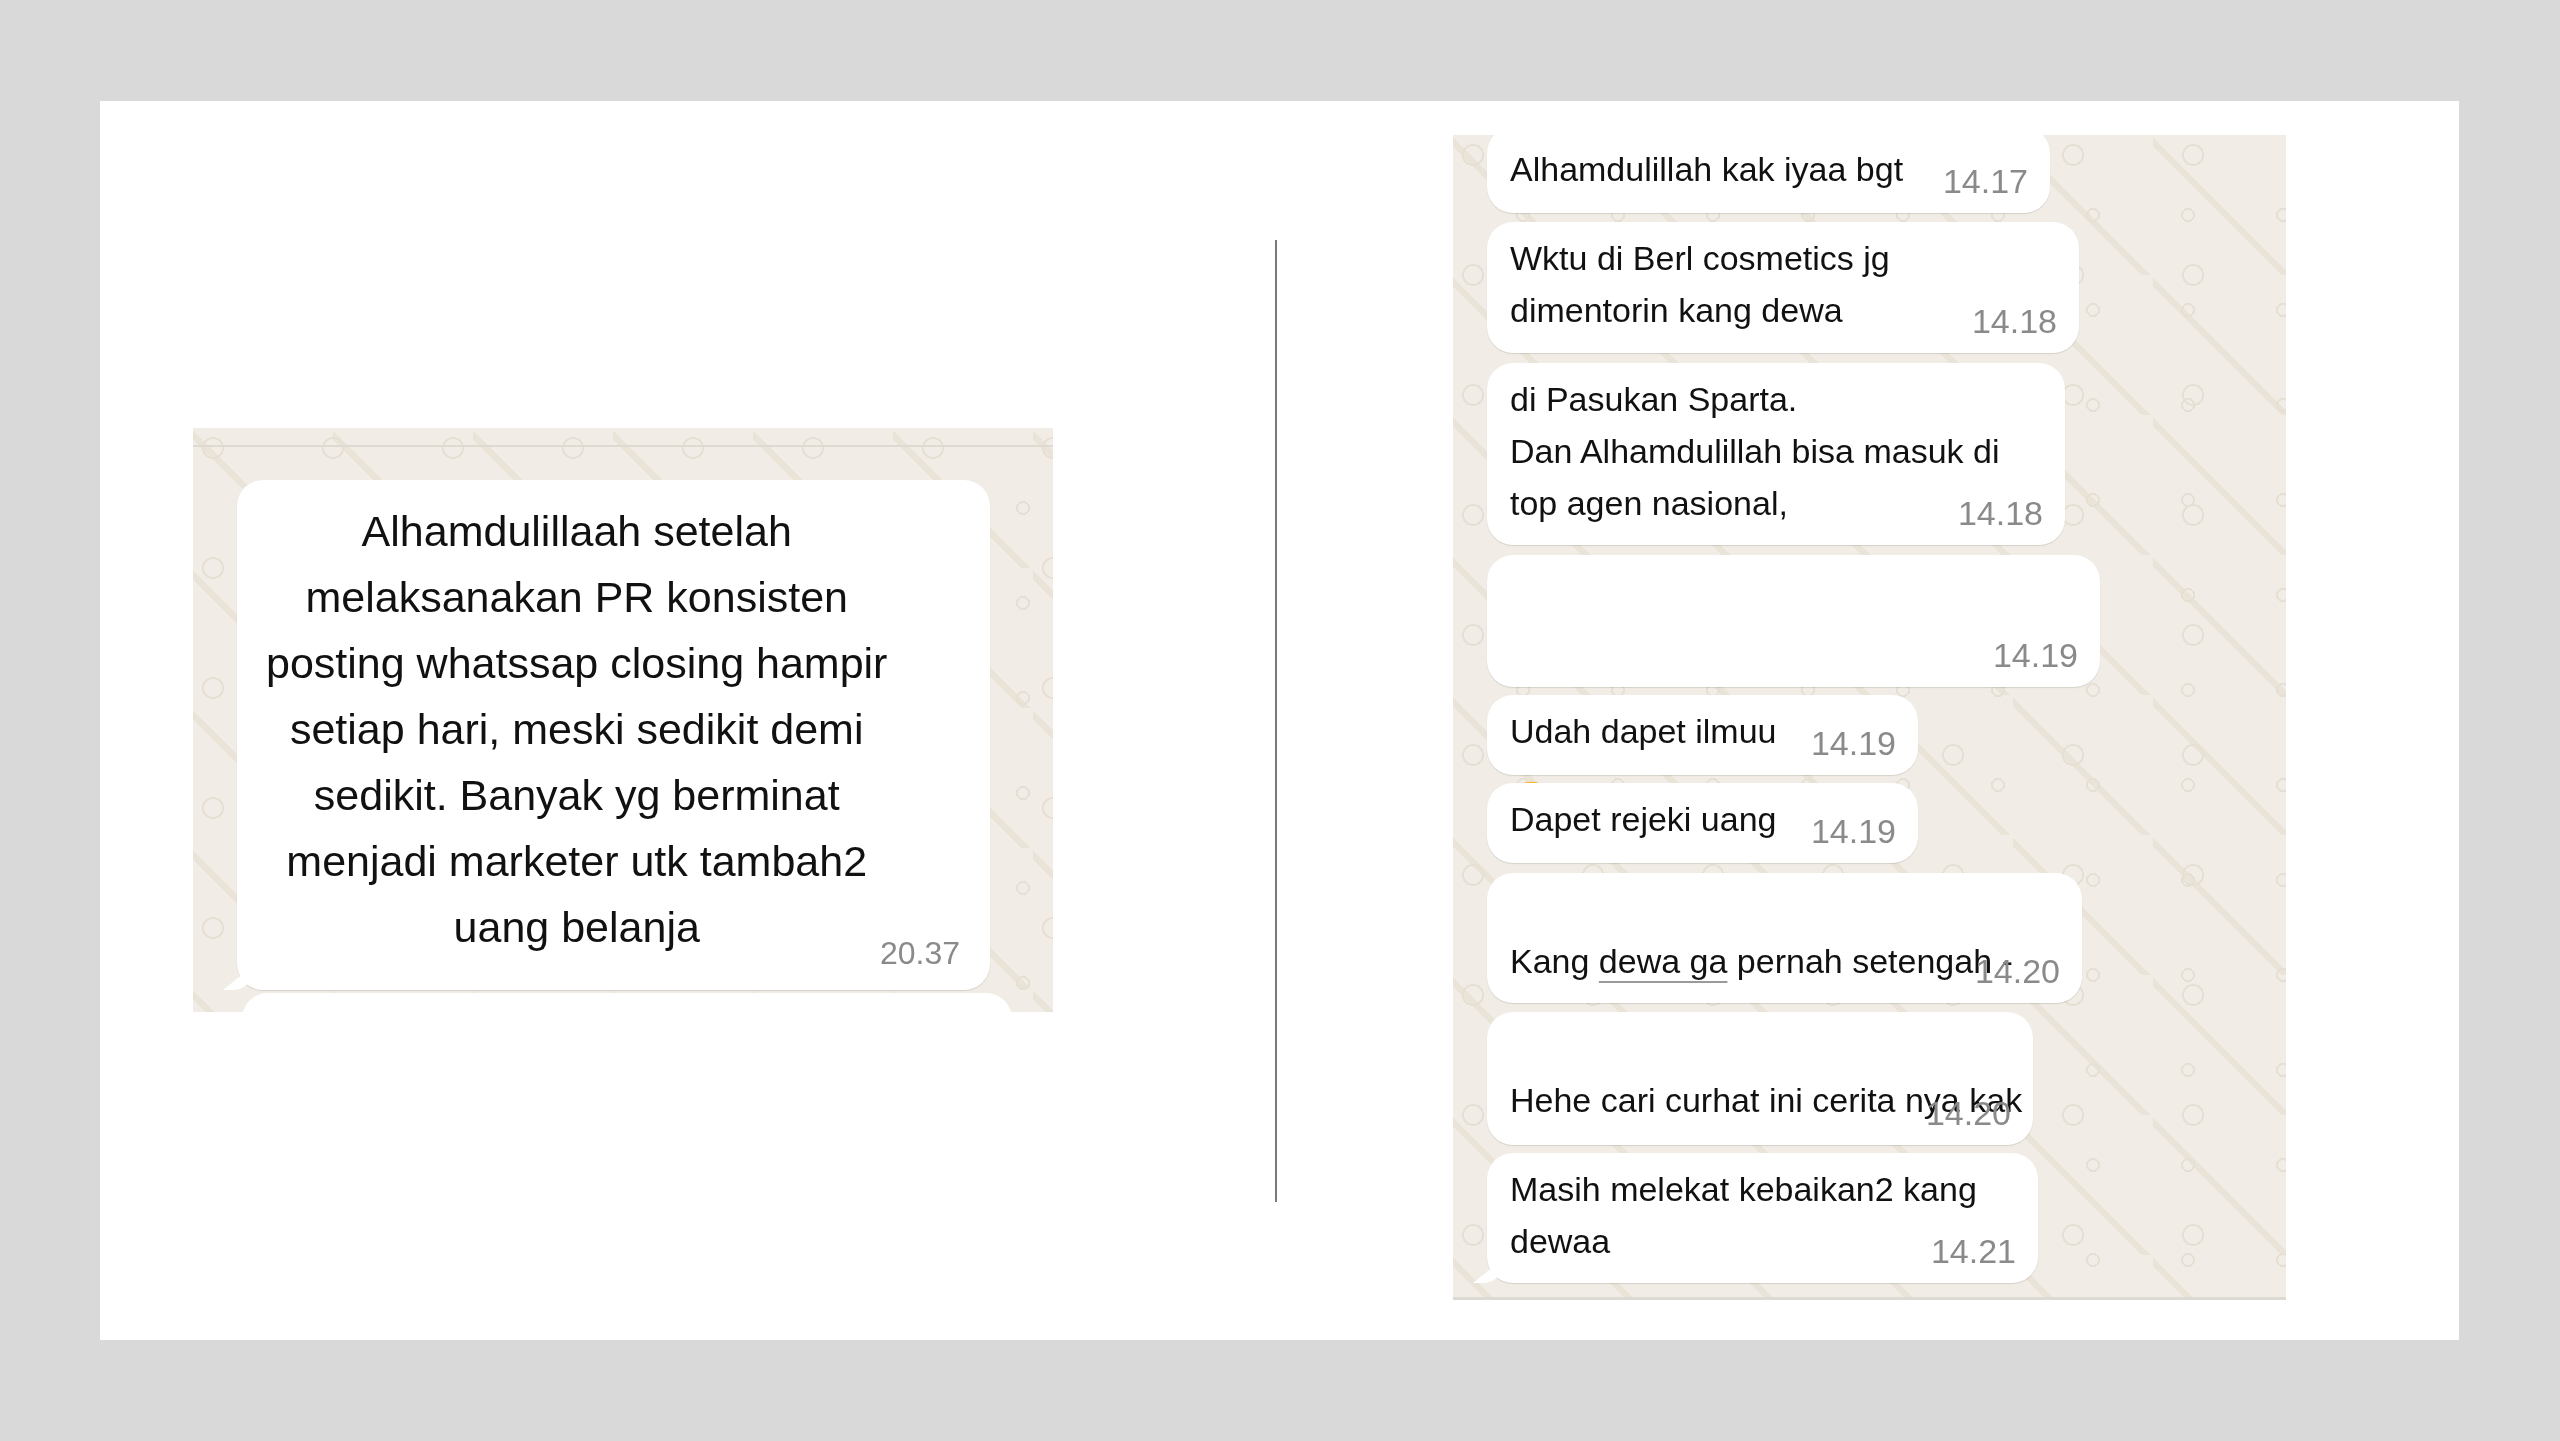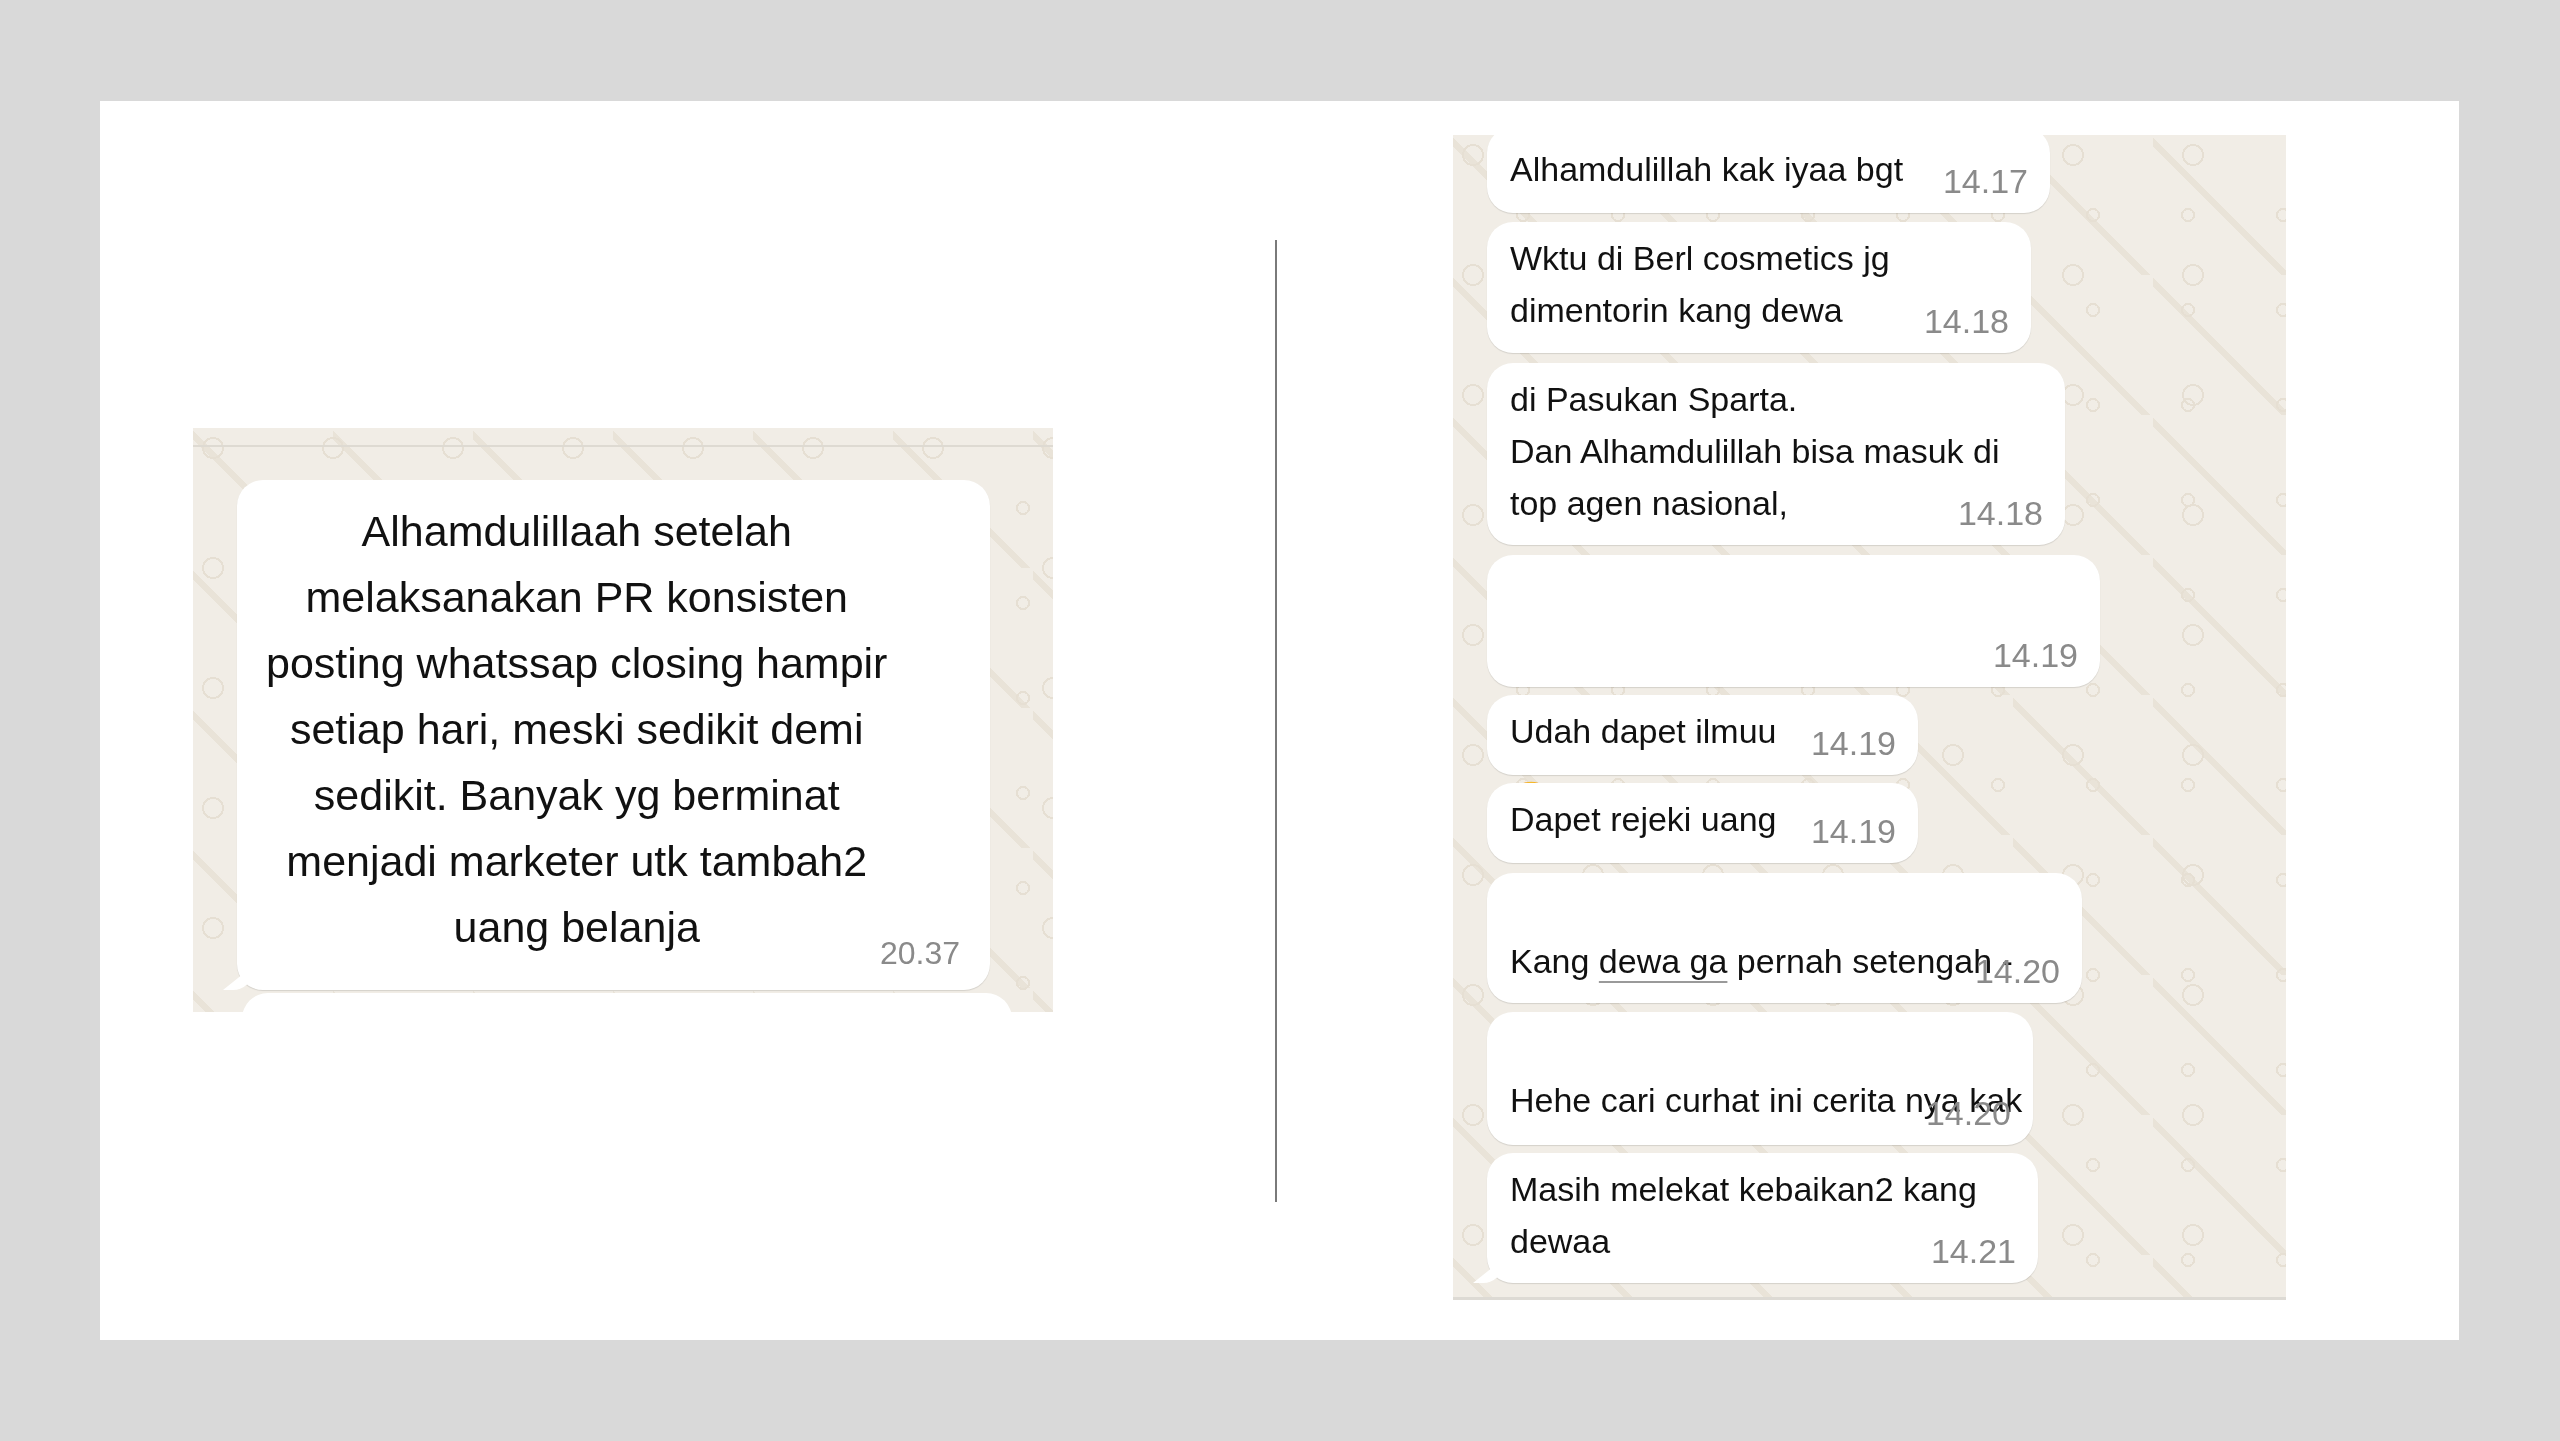--- a/index.html
+++ b/index.html
@@ -69,21 +69,21 @@
 </div>
 
 <div class="divider"></div>
 
 <div class="wallpaper right-panel">
   <div class="bubble rb" style="left:34px; top:-8px; width:563px; height:86px;">
     <div class="text" style="top:16px;">Alhamdulillah kak iyaa bgt</div>
     <div class="time">14.17</div>
   </div>
 
-  <div class="bubble rb" style="left:34px; top:87px; width:544px; height:131px;">
+  <div class="bubble rb" style="left:34px; top:87px; width:592px; height:131px;">
     <div class="text">Wktu di Berl cosmetics jg
 dimentorin kang dewa</div>
     <div class="time">14.18</div>
   </div>
 
   <div class="bubble rb" style="left:34px; top:228px; width:578px; height:182px;">
     <div class="text">di Pasukan Sparta.
 Dan Alhamdulillah bisa masuk di
 top agen nasional,</div>
     <div class="time">14.18</div>

